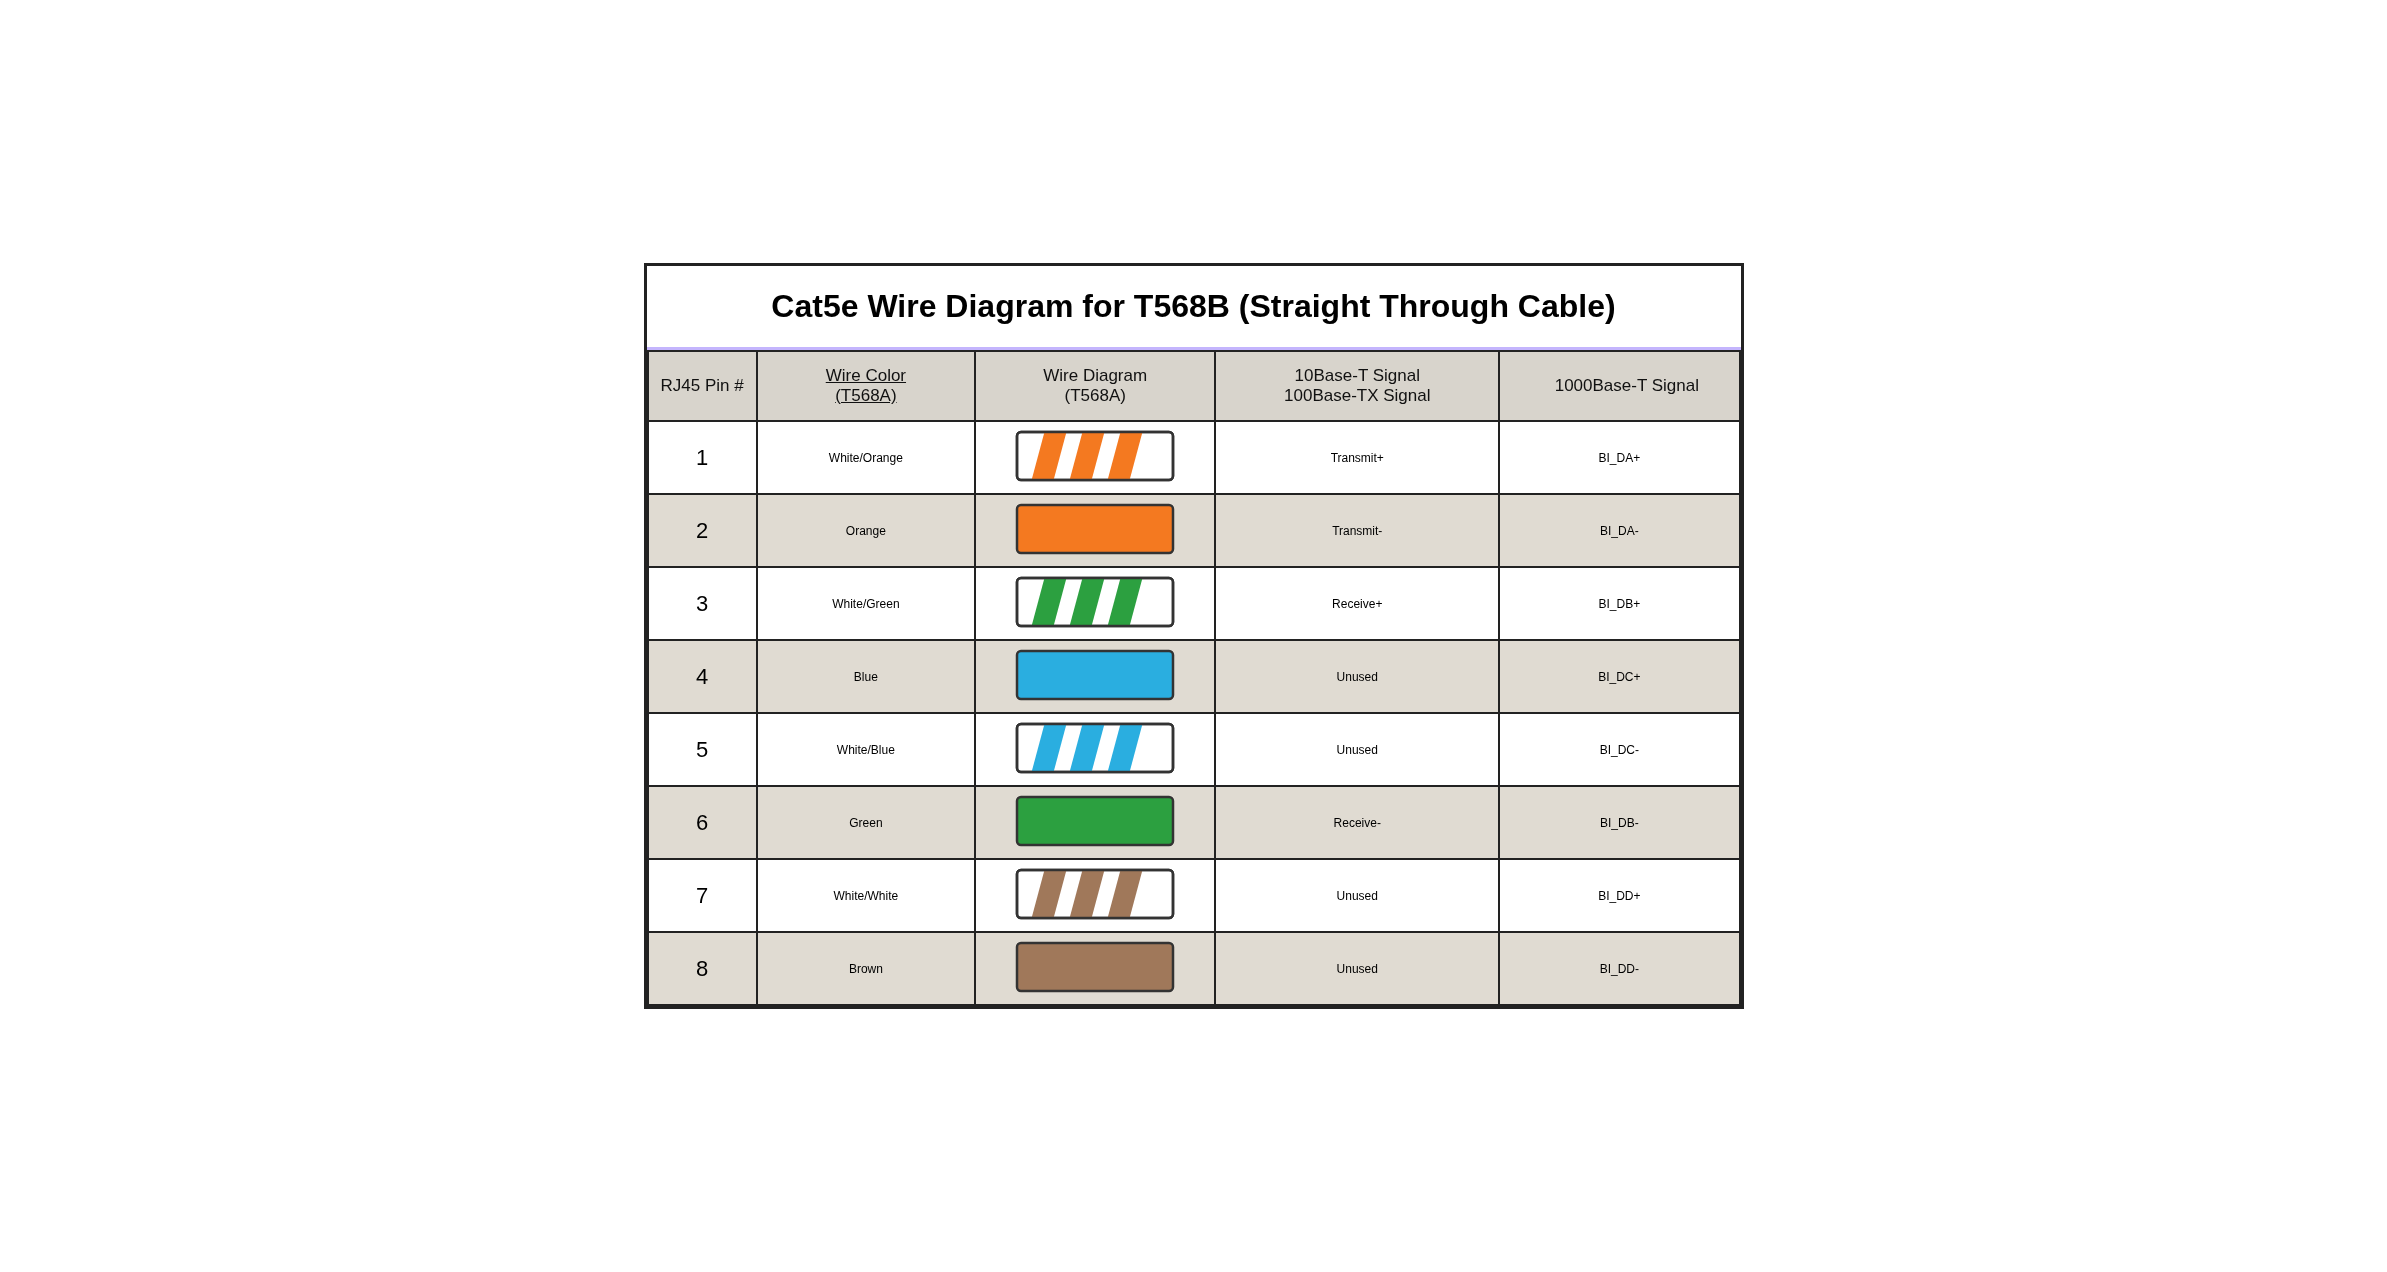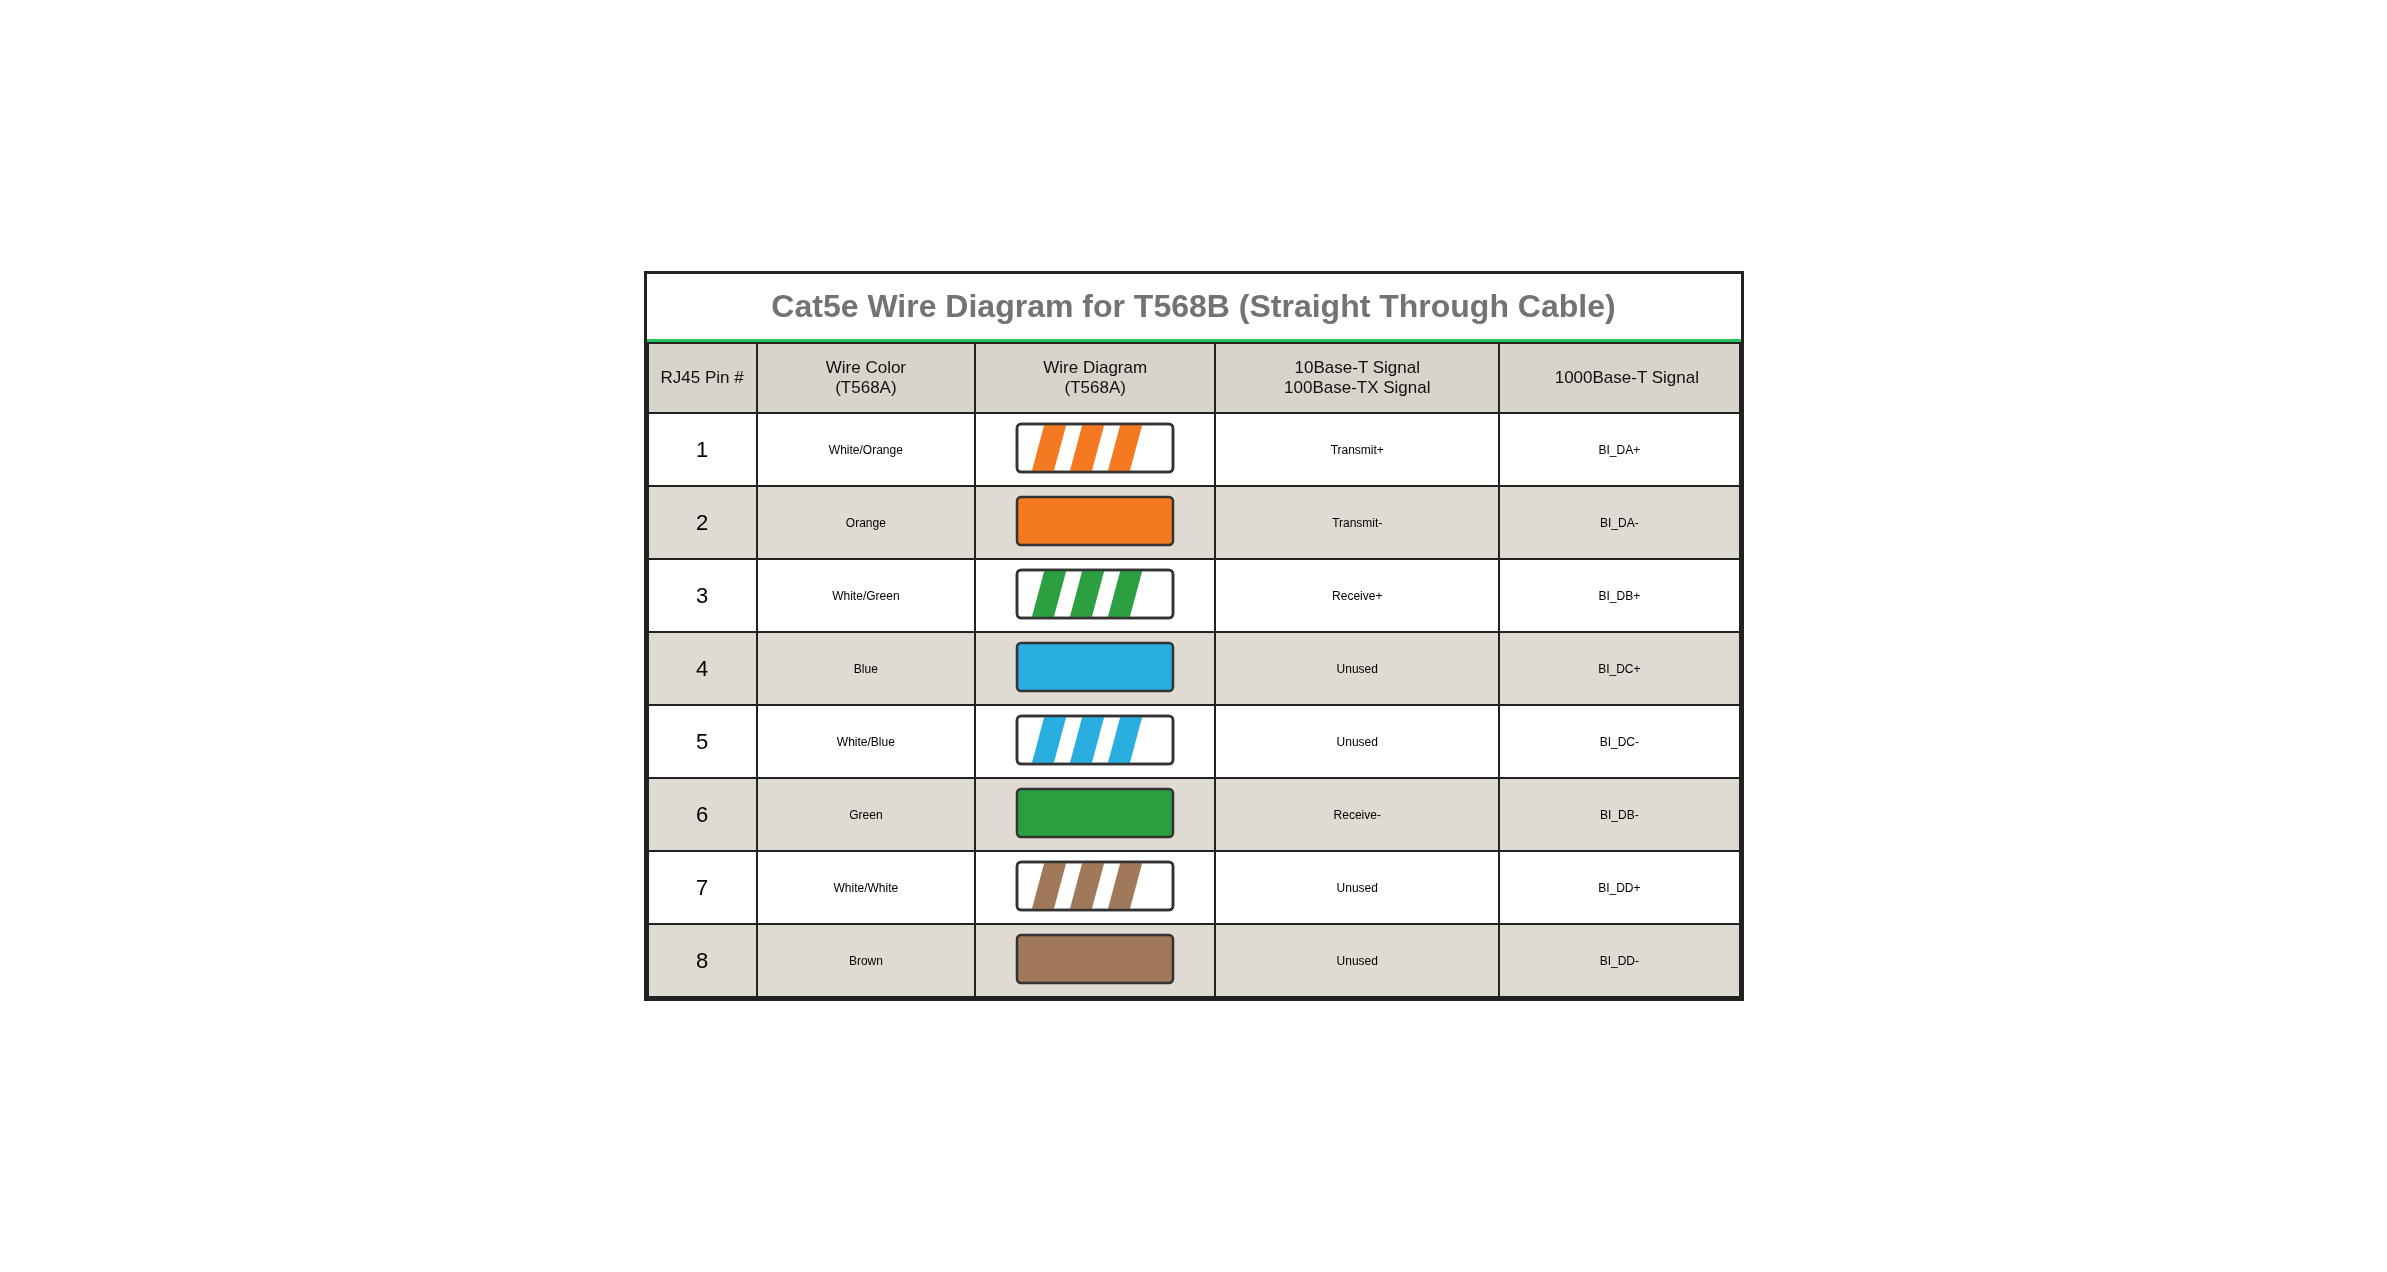--- a/index.html
+++ b/index.html
@@ -12,26 +12,26 @@
       min-height: 100vh;
       padding: 20px;
     }
     .diagram-container {
       width: 1100px;
       border: 3px solid #222;
       background: #fff;
     }
     .diagram-title {
       background: #fff;
-      border-bottom: 3px solid #22c55e;
-      padding: 14px 20px;
+      border-bottom: 3px solid #c4b5fd;
+      padding: 22px 20px;
       text-align: center;
       font-size: 32px;
       font-weight: bold;
-      color: #737373;
+      color: #000000;
     }
     table {
       width: 100%;
       border-collapse: collapse;
     }
     th, td {
       border: 2px solid #222;
       text-align: center;
       vertical-align: middle;
       padding: 10px 8px;
@@ -44,21 +44,21 @@
       color: #111;
       padding: 14px 8px;
     }
     tbody tr:nth-child(odd) td {
       background: #ffffff;
     }
     tbody tr:nth-child(even) td {
       background: #e0dbd2;
     }
     .col-pin { width: 10%; }
-    .col-color { width: 20%; }
+    .col-color { width: 20%; text-decoration: underline; }
     .col-diagram { width: 22%; }
     .col-signal { width: 26%; }
     .col-gig { width: 22%; padding-left: 23px; }
   </style>
 </head>
 <body>
 
 <div class="diagram-container">
   <div class="diagram-title">Cat5e Wire Diagram for T568B (Straight Through Cable)</div>
   <table>

